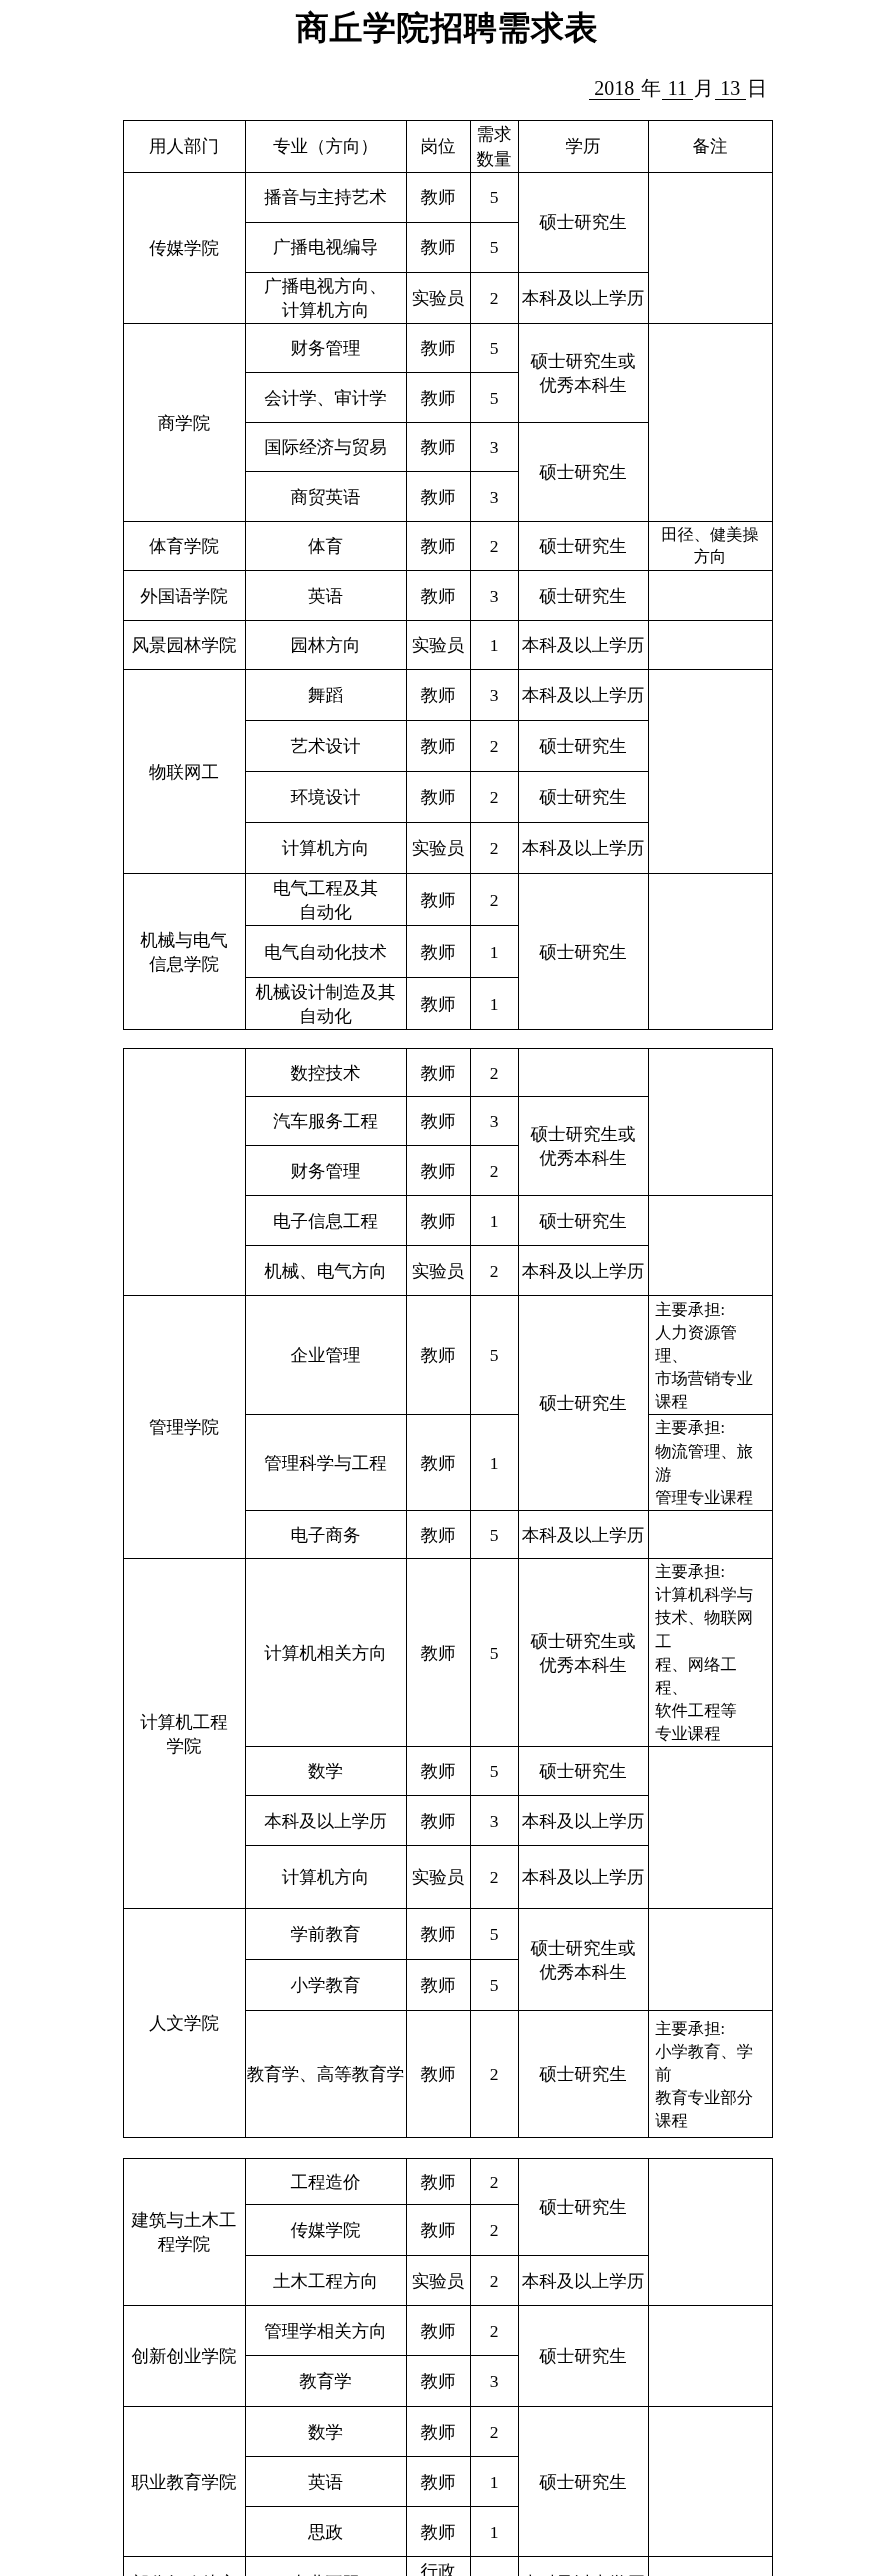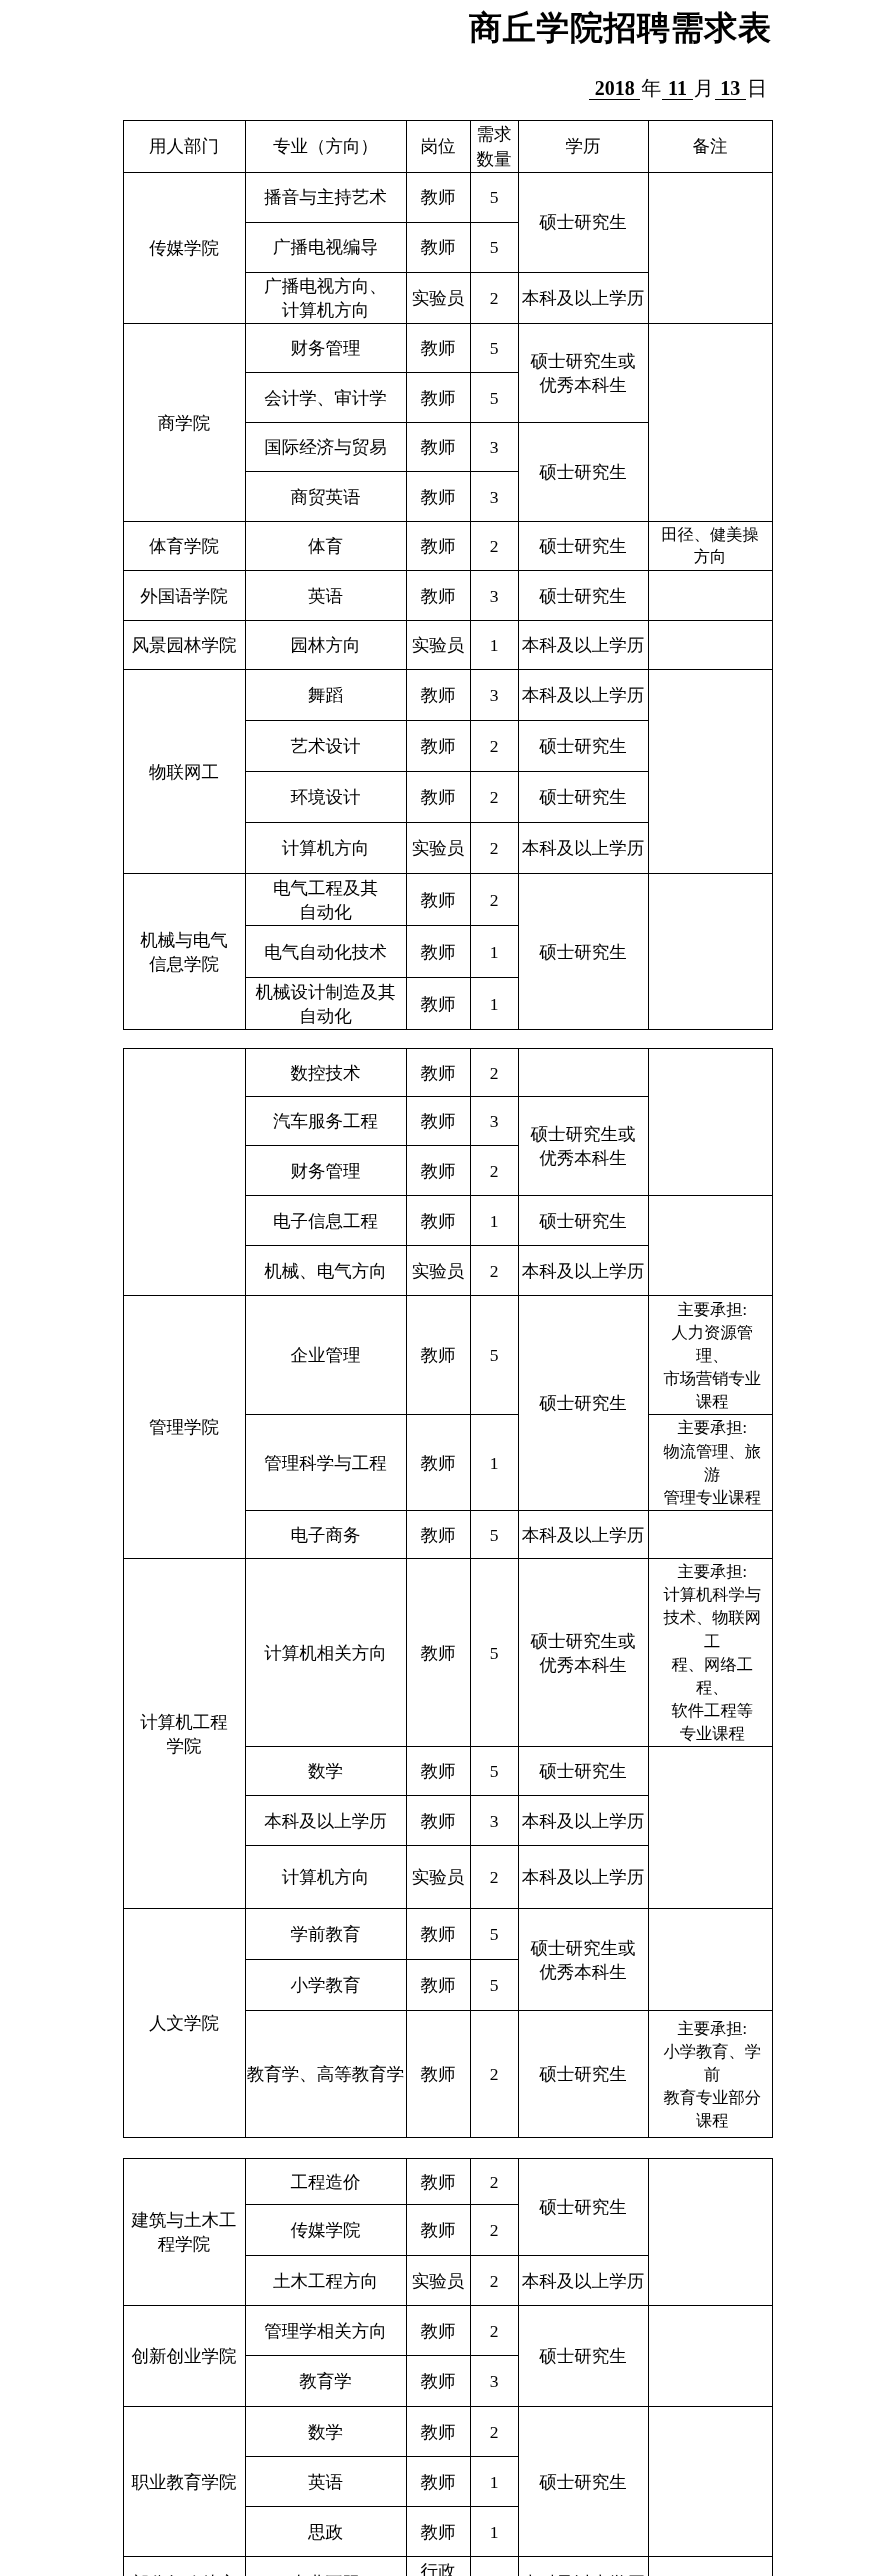--- a/index.html
+++ b/index.html
@@ -1,35 +1,35 @@
 <!DOCTYPE html>
 <html style="font-size:9px"><head>
 <meta charset="utf-8">
 <style>
   html,body{margin:0;padding:0;background:#ffffff;}
   body{width:894px;font-family:"Liberation Serif","DejaVu Serif",serif;color:#000;}
   .doc{width:649px;margin:0 auto;}
-  .title{padding-top:10px;height:36px;line-height:36px;text-align:right;
+  .title{padding-top:10px;height:36px;line-height:36px;text-align:center;
          font-size:33px;font-weight:bold;letter-spacing:0.6px;}
   .date-line{margin-top:30px;height:24px;line-height:24px;text-align:right;
              font-size:20px;padding-right:3.4px;}
-  .date-line .num{display:inline-block;border-bottom:1.7px solid #000;padding:0 5.6px;line-height:21.4px;font-weight:bold;}
+  .date-line .num{display:inline-block;border-bottom:1.7px solid #000;padding:0 5.6px;line-height:21.4px;}
   .date-line .unit{display:inline-block;padding:0 1.1px;}
   table{border-collapse:collapse;table-layout:fixed;width:649px;}
   .t1{margin-top:20px;}
   .t2{margin-top:18px;}
   .t3{margin-top:20px;}
   table{border:1.7px solid #000;}
   td{border:1.1px solid #000;text-align:center;vertical-align:middle;
      font-size:17.5px;line-height:1.38;white-space:pre-line;padding:1.1px 0.6px;
      overflow:hidden;}
   tr.sec td{border-top:1.7px solid #000;}
   td.hdr{font-size:17.5px;}
   td.remark{font-size:16.3px;}
-  td.remark.left{text-align:center;padding-left:6.8px;padding-right:2.3px;line-height:1.42;}
+  td.remark.left{text-align:left;padding-left:6.8px;padding-right:2.3px;line-height:1.42;}
   col.c-dept{width:122px;} col.c-major{width:161px;} col.c-pos{width:64px;}
   col.c-num{width:48px;} col.c-edu{width:130px;} col.c-rem{width:124px;}
 </style>
 </head>
 <body>
 
 <div class="doc">
 
   <div class="title">商丘学院招聘需求表</div>
 

